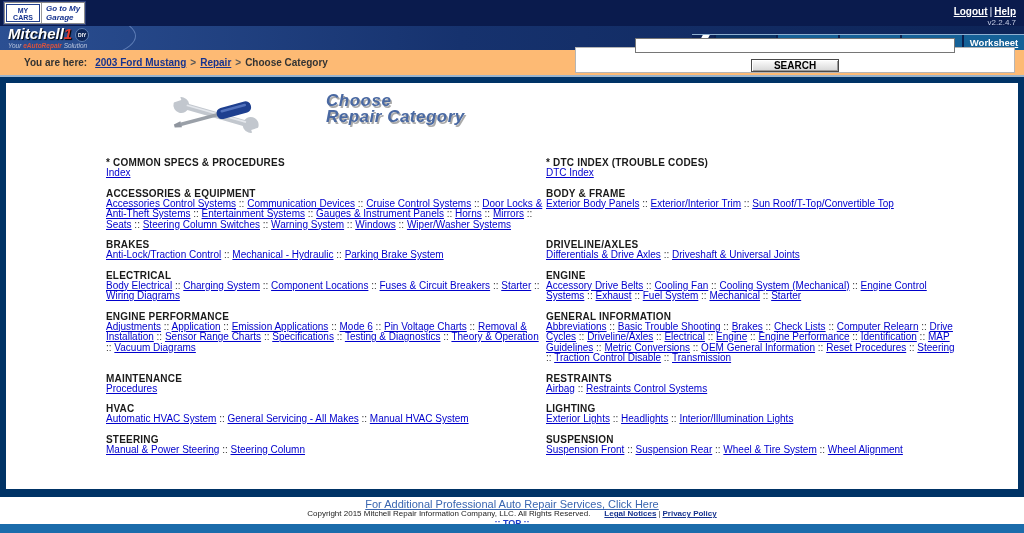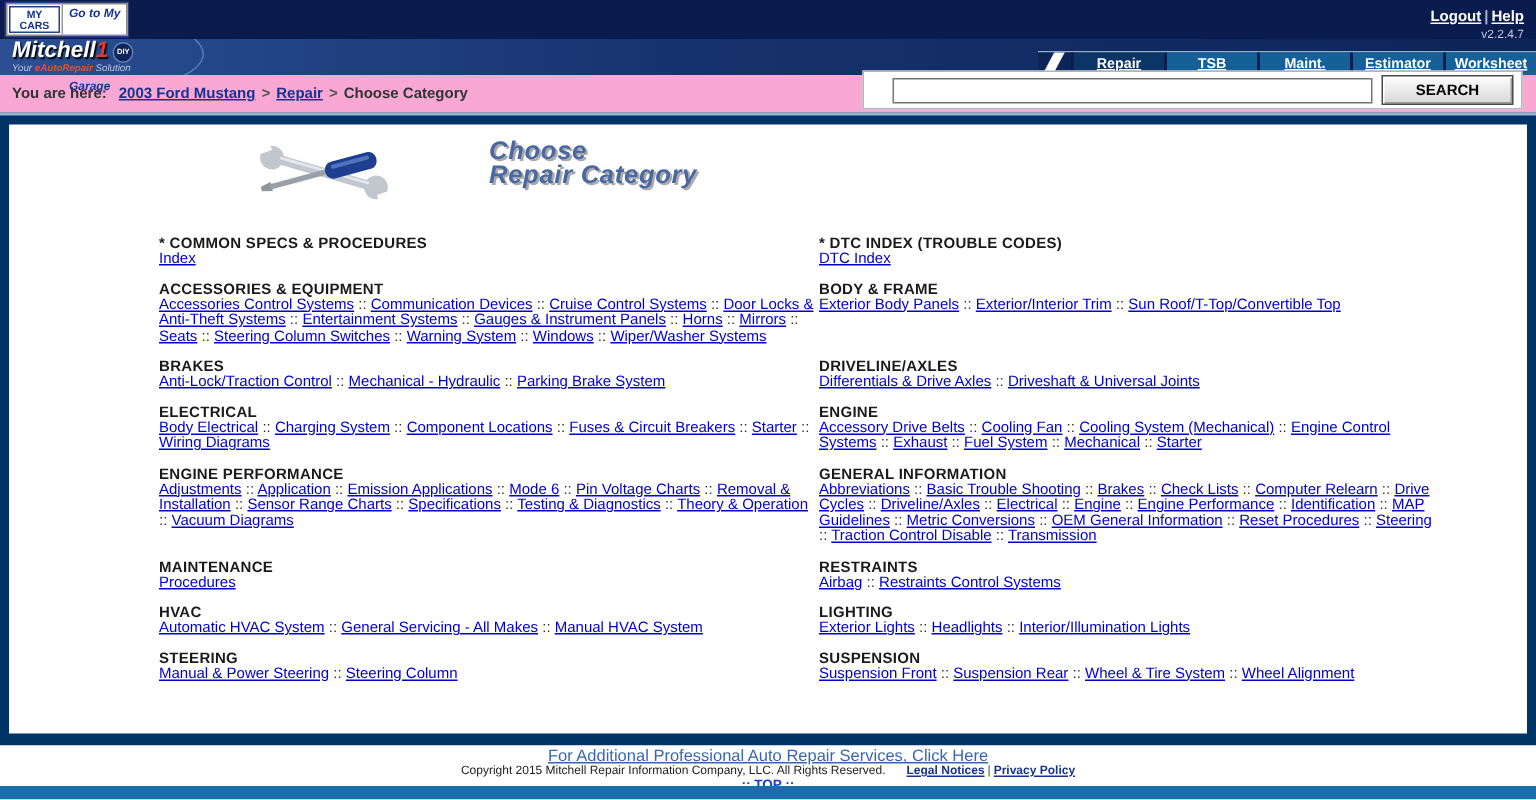--- a/index.html
+++ b/index.html
@@ -14,21 +14,21 @@
   .topbar { height:26px; background:#0a1b4d; position:relative; }
   .mycars-box {
     position:absolute; left:4px; top:2px; height:22px;
     display:flex; align-items:stretch; background:#fff;
     border:1px solid #8a8a8a; box-shadow:0 0 0 1px #2c3f7a;
   }
   .plate { width:34px; padding:1px 2px; display:flex; flex-direction:column; justify-content:center; border:1px solid #23418f; margin:1px; }
   .plate-top { height:3px; background:#b9c2d6; margin-bottom:1px; }
   .plate-text { font-size:7px; font-weight:bold; color:#16338f; letter-spacing:0; text-align:center; line-height:7px; }
   .garage-btn { border-left:1px solid #999; padding:1px 4px; display:flex; flex-direction:column; justify-content:center; }
-  .garage-line { font-size:8px; font-weight:bold; font-style:italic; color:#16338f; line-height:9px; white-space:nowrap;margin-top:40px; }
+  .garage-line { font-size:8px; font-weight:bold; font-style:italic; color:#16338f; line-height:9px; white-space:nowrap; }
   .session-links { position:absolute; right:8px; top:6px; text-align:right; }
   .session-row { font-size:10px; font-weight:bold; }
   .session-row a { color:#ffffff; text-decoration:underline; }
   .session-sep { color:#aab4d0; margin:0 2px; }
   .version { font-size:8px; color:#c3cce4; margin-top:1px; }
 
   
   .logobar { height:24px; background:linear-gradient(90deg,#2b4f92 0%,#16326e 45%,#0d2457 100%); position:relative; overflow:hidden; }
   .logo-arc { position:absolute; left:-14px; top:-16px; width:150px; height:52px; border:1px solid rgba(140,170,220,0.55); border-radius:50%; }
   .logo { position:absolute; left:8px; top:1px; line-height:14px; white-space:nowrap; }
@@ -38,31 +38,31 @@
   .tagline { font-size:6.5px; font-style:italic; color:#b9c4dd; line-height:7px; }
   .tagline b { color:#d9543f; }
   .tab-strip { position:absolute; right:0; bottom:0; height:16px; display:flex; align-items:stretch; border-top:1px solid #8fb0d1; background:#0d2457; }
   .tab-slash { width:22px; background:#0d2457; position:relative; overflow:hidden; }
   .tab-slash::after { content:""; position:absolute; left:6px; top:-4px; width:7px; height:26px; background:#ffffff; transform:skewX(-28deg); }
   .tab { width:62px; display:flex; align-items:center; justify-content:center; background:#156197; border-left:2px solid #0a1f4e; }
   .tab.active { background:#0a3566; }
   .tab-label { color:#ffffff; font-size:9.5px; font-weight:bold; text-decoration:underline; }
 
   
-  .crumb-row { height:25px; background:#f9a8d4; display:flex; align-items:center; padding-left:8px; font-size:10px; color:#333; }
+  .crumb-row { height:25px; background:#fdba74; display:flex; align-items:center; padding-left:24px; font-size:10px; color:#333; }
   .crumb-prefix { font-weight:bold; color:#333333; margin-right:8px; }
   .bc-link { color:#16338f; font-weight:bold; text-decoration:underline; }
   .bc-current { color:#333333; font-weight:bold; }
   .bc-sep { color:#555; margin:0 4px; font-weight:bold; }
 
   
   .search-panel {
     position:absolute; top:47px; right:9px; width:440px; height:26px;
     background:#ffffff; border:1px solid #b5b5b5; z-index:10;
-    display:flex; align-items:center; justify-content:flex-end; gap:6px; padding:0 5px;
+    display:flex; align-items:center; justify-content:flex-end; gap:6px; padding:0 5px;flex-direction:column;
   }
   .search-input { width:320px; height:17px; border:1px solid #767676; font-size:10px; padding:1px 3px; }
   .search-btn {
     width:88px; height:20px; font-size:10px; font-weight:bold; color:#000;
     background:linear-gradient(#fdfdfd,#d7d7d7); border:1px solid #4a4a4a;
     box-shadow:inset 1px 1px 0 #ffffff, inset -1px -1px 0 #9a9a9a;
     font-family:"Liberation Sans",sans-serif;
   }
 
   

